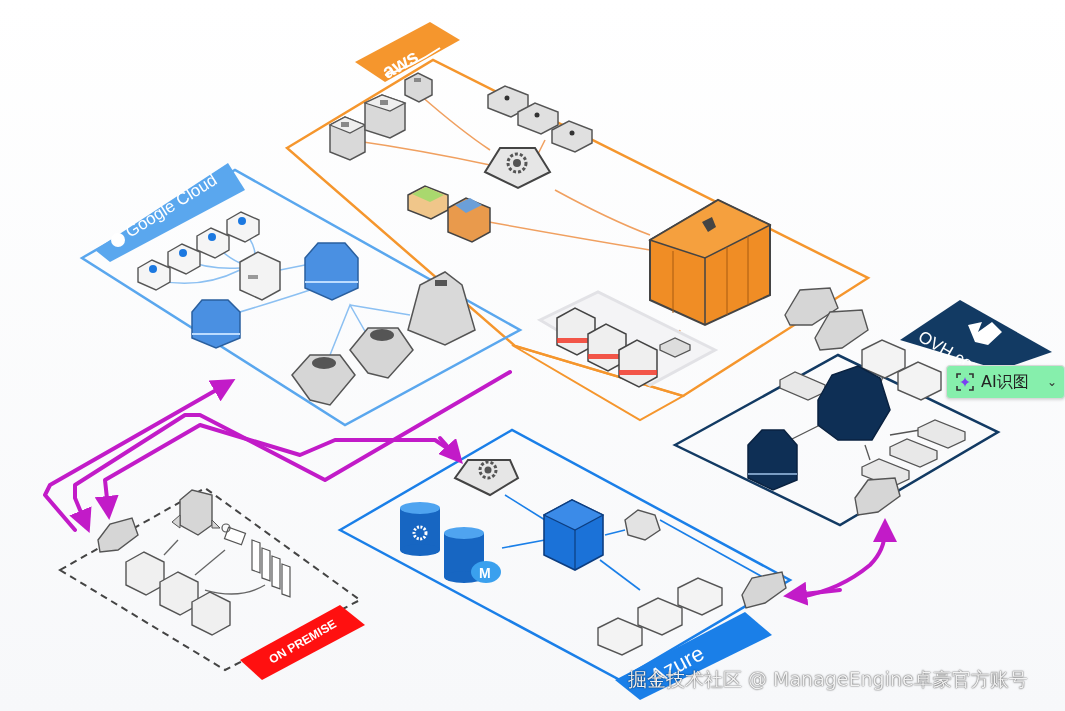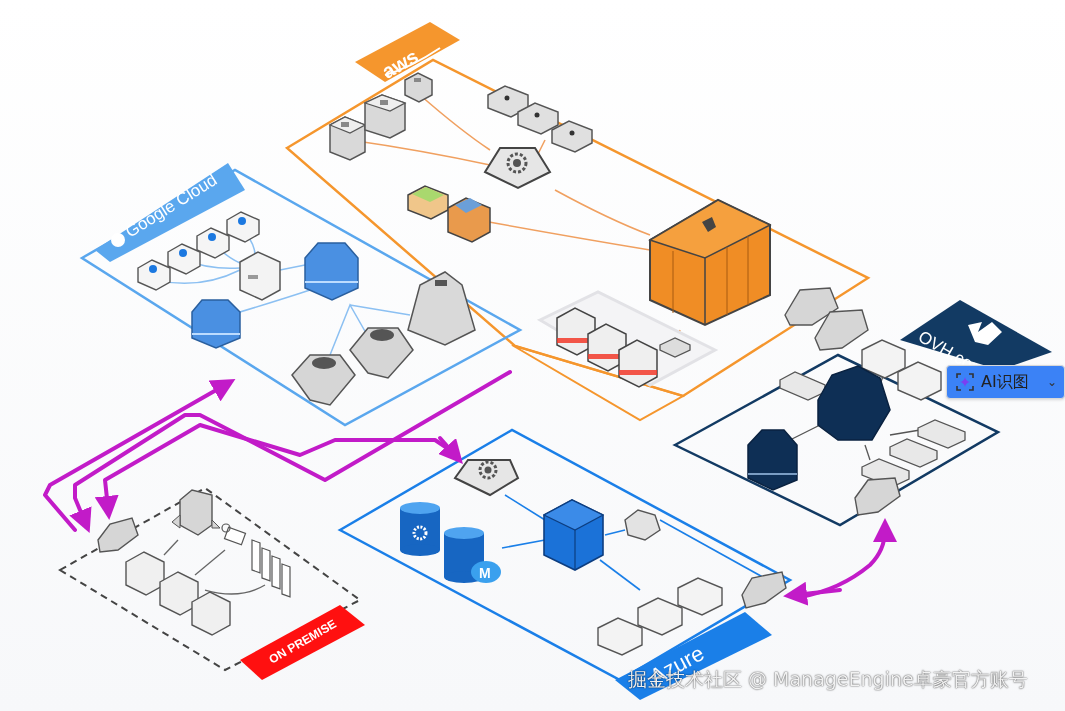--- a/index.html
+++ b/index.html
@@ -1,21 +1,21 @@
 <!DOCTYPE html>
 <html><head>
 <meta charset="utf-8">
 <style>
   html, body { margin:0; padding:0; background:#ffffff; }
   body { width:1065px; height:711px; position:relative; overflow:hidden; font-family:"Liberation Sans", sans-serif; }
   #stage { position:absolute; left:0; top:0; width:1065px; height:711px; }
   .label-text { font-family:"Liberation Sans", sans-serif; fill:#ffffff; }
   .ai-btn {
     position:absolute; left:946px; top:365px; width:119px; height:34px;
-    background:#3b82f6; border:1px solid #d8d8d8; border-radius:4px;
+    background:#86efac; border:1px solid #d8d8d8; border-radius:4px;
     box-shadow:0 1px 3px rgba(0,0,0,0.15);
     display:flex; align-items:center; box-sizing:border-box; padding-left:8px;
     font-family:"DejaVu Sans", sans-serif; font-size:16px; color:#222;
     cursor:pointer;
   }
   .ai-btn .ai-icon { width:20px; height:20px; margin-right:6px; position:relative; }
   .ai-btn .ai-label { flex:1; }
   .ai-btn .chev { width:24px; text-align:center; font-size:12px; color:#333; }
   .watermark {
     position:absolute; left:628px; top:667px;

